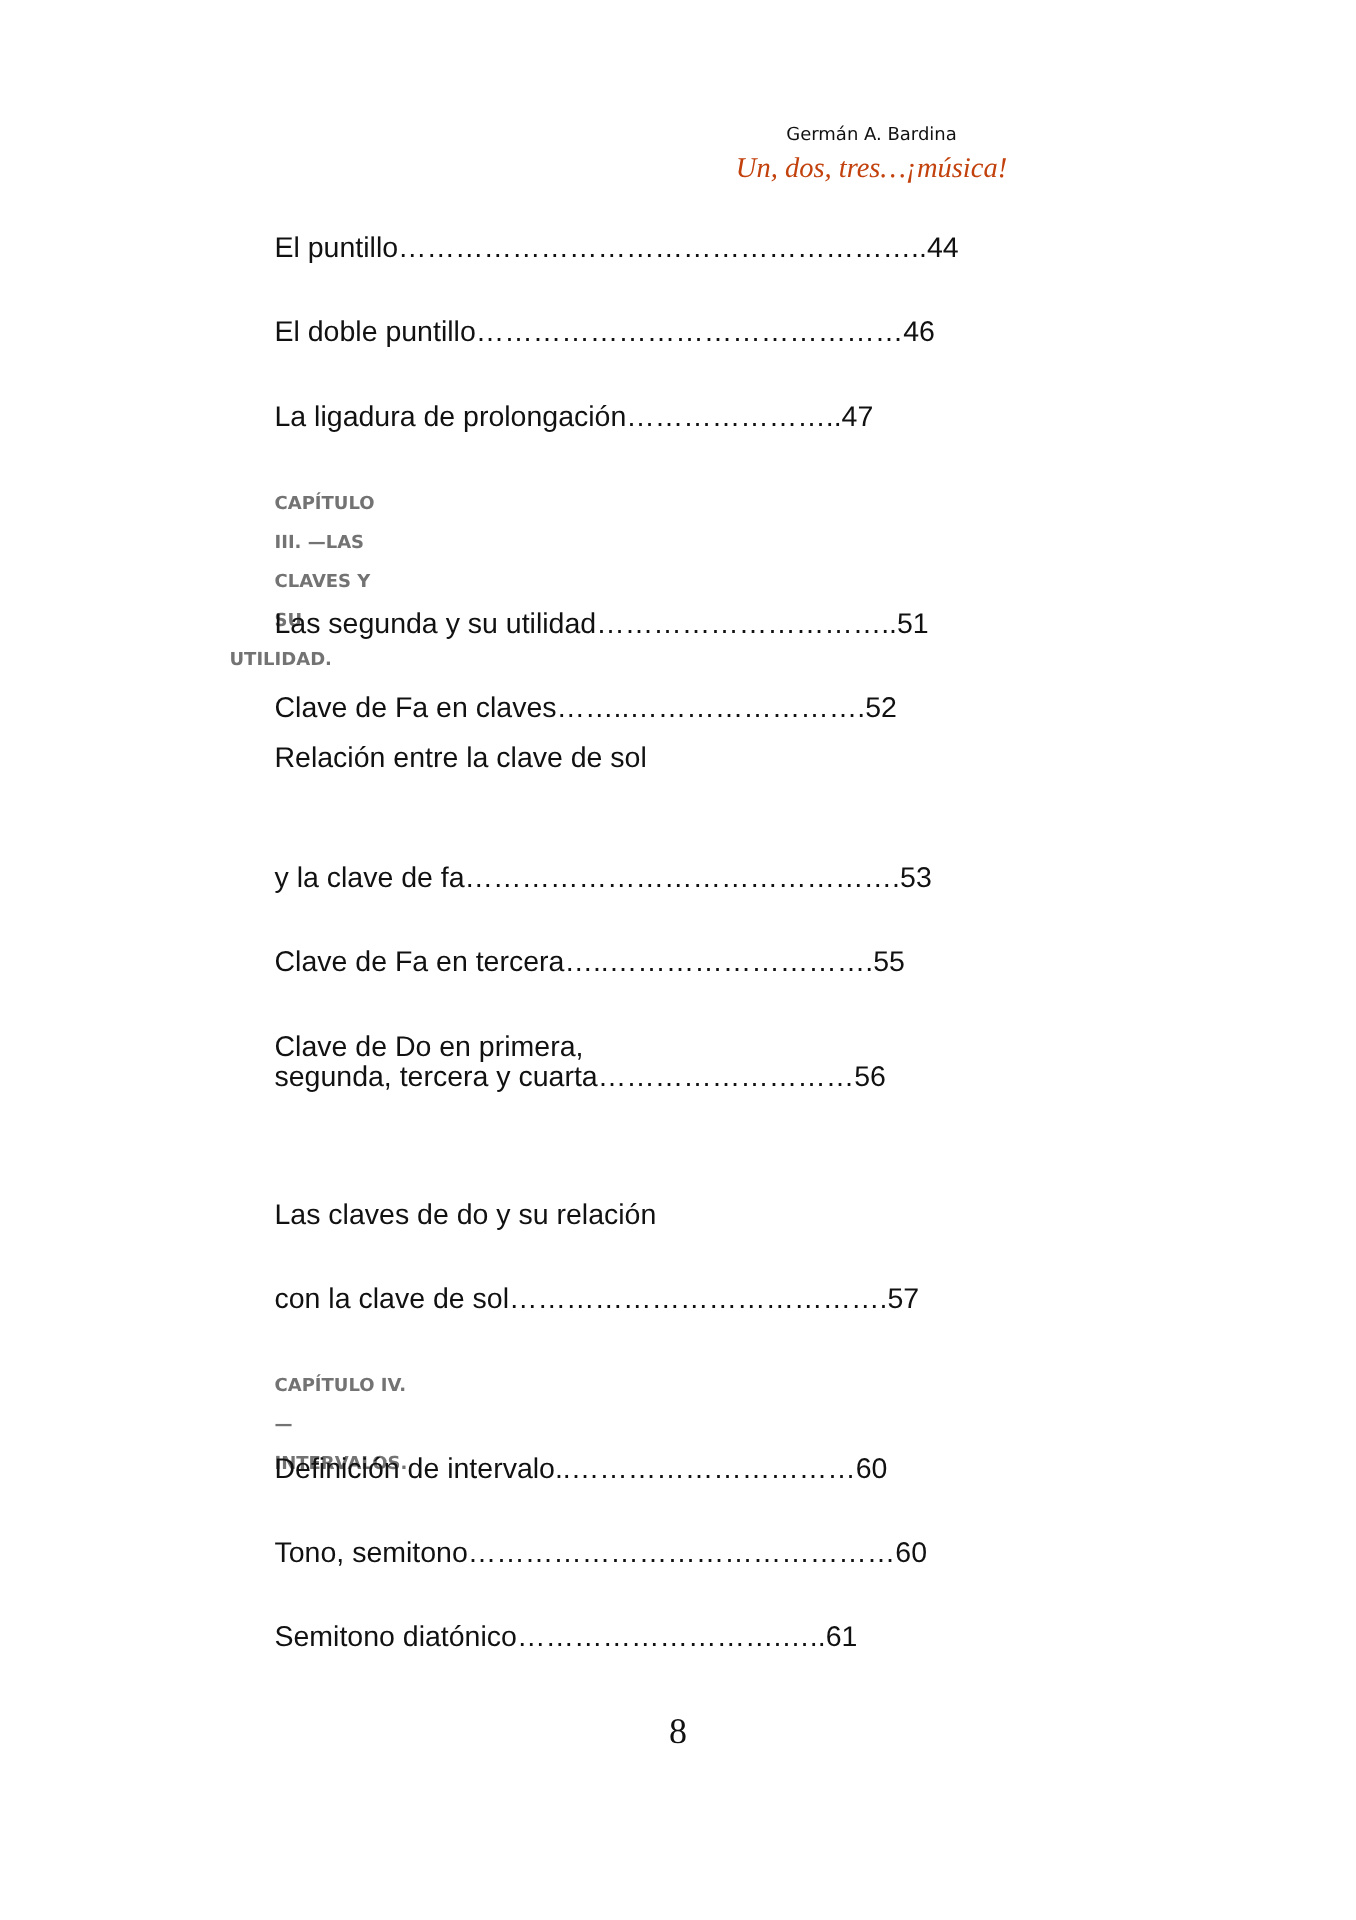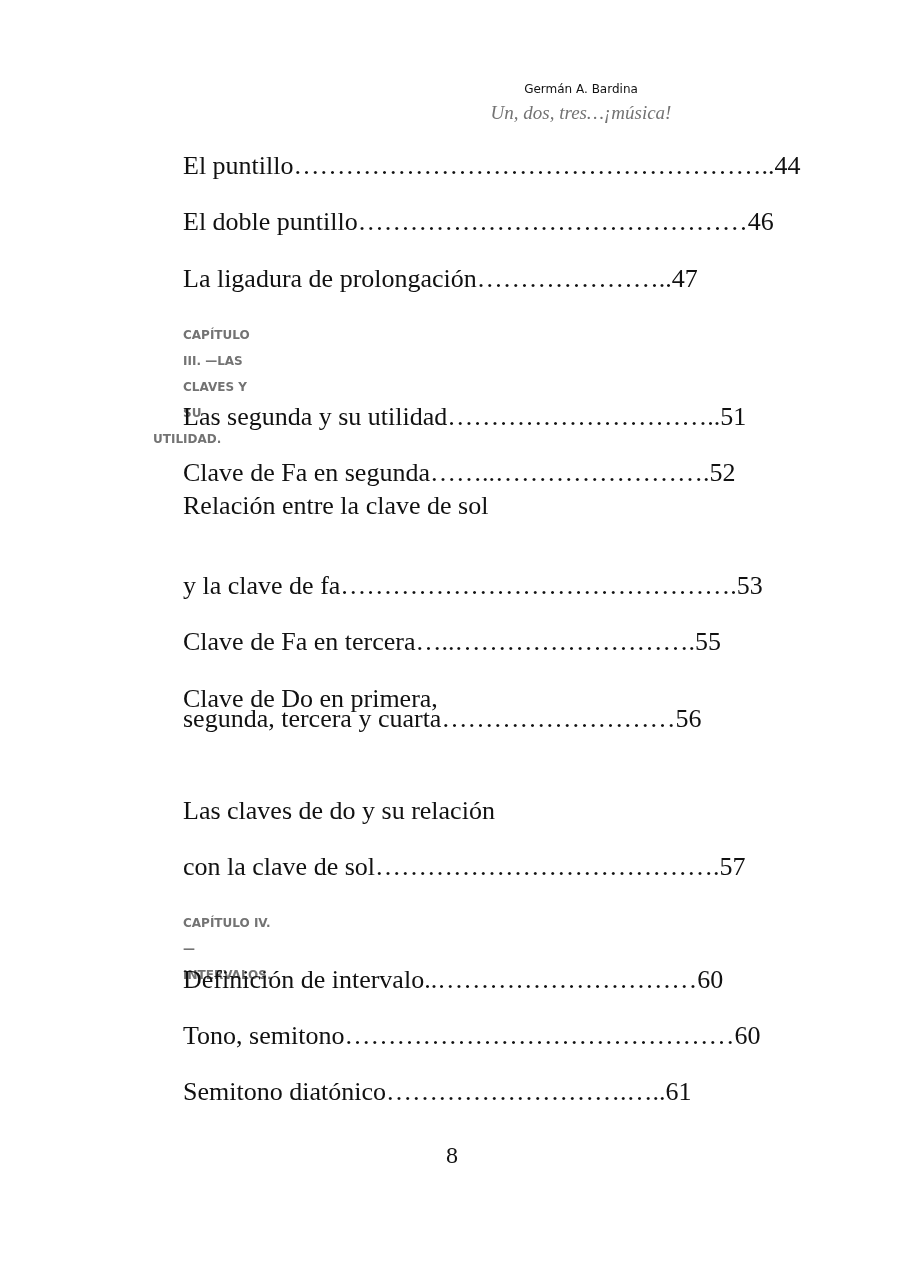--- a/index.html
+++ b/index.html
@@ -1,21 +1,21 @@
 <!DOCTYPE html>
 <html><head>
 <meta charset="utf-8">
 <style>
   html, body { margin: 0; padding: 0; background: #ffffff; }
   body { width: 904px; height: 1280px; position: relative; overflow: hidden; color: #000; }
   .header { position: absolute; left: 470px; top: 78px; width: 222px; text-align: center; }
   .author { font-family: "DejaVu Sans", sans-serif; font-size: 12px; line-height: 22px; color: #111; }
-  .booktitle { font-family: "Liberation Serif", serif; font-style: italic; font-size: 19px; line-height: 26px; color: #737373; }
+  .booktitle { font-family: "Liberation Serif", serif; font-style: italic; font-size: 19px; line-height: 26px; color: #c2410c; }
   .toc { position: absolute; left: 0; top: 0; }
-  .entry { position: absolute; left: 183px; font-family: Liberation Serif, serif; font-size: 26px; line-height: 24px; white-space: nowrap; color: #111; }
+  .entry { position: absolute; left: 183px; font-family: Liberation Sans, sans-serif; font-size: 19px; line-height: 24px; white-space: nowrap; color: #111; }
   .chapter { position: absolute; font-family: "DejaVu Sans", sans-serif; font-weight: bold; font-size: 12px; line-height: 26px; color: #737373; }
   .chapter .l1 { display: block; padding-left: 30px; }
   .pagenum { position: absolute; left: 0; width: 904px; top: 1142px; text-align: center; font-family: "Liberation Serif", serif; font-size: 24px; color: #111; }
 </style>
 </head>
 <body>
 
 <div class="header">
   <div class="author">Germán A. Bardina</div>
   <div class="booktitle">Un, dos, tres…¡música!</div>
@@ -25,21 +25,21 @@
   <div class="entry" style="top:154px">El puntillo………………………………………………..44</div>
   <div class="entry" style="top:210px">El doble puntillo………………………………………46</div>
   <div class="entry" style="top:267px">La ligadura de prolongación…………………..47</div>
 
   <div class="chapter" style="left:153px; top:322px;">
     <span class="l1">CAPÍTULO III. —LAS CLAVES Y SU</span>
     <span>UTILIDAD.</span>
   </div>
 
   <div class="entry" style="top:405px">Las segunda y su utilidad…………………………..51</div>
-  <div class="entry" style="top:461px">Clave de Fa en segunda……..…………………….52</div>
+  <div class="entry" style="top:461px">Clave de Fa en claves……..…………………….52</div>
   <div class="entry" style="top:494px">Relación entre la clave de sol</div>
   <div class="entry" style="top:574px">y la clave de fa……………………………………….53</div>
   <div class="entry" style="top:630px">Clave de Fa en tercera…..……………………….55</div>
   <div class="entry" style="top:687px">Clave de Do en primera,</div>
   <div class="entry" style="top:707px">segunda, tercera y cuarta………………………56</div>
   <div class="entry" style="top:799px">Las claves de do y su relación</div>
   <div class="entry" style="top:855px">con la clave de sol………………………………….57</div>
 
   <div class="chapter" style="left:183px; top:910px;">CAPÍTULO IV. —INTERVALOS.</div>
 

